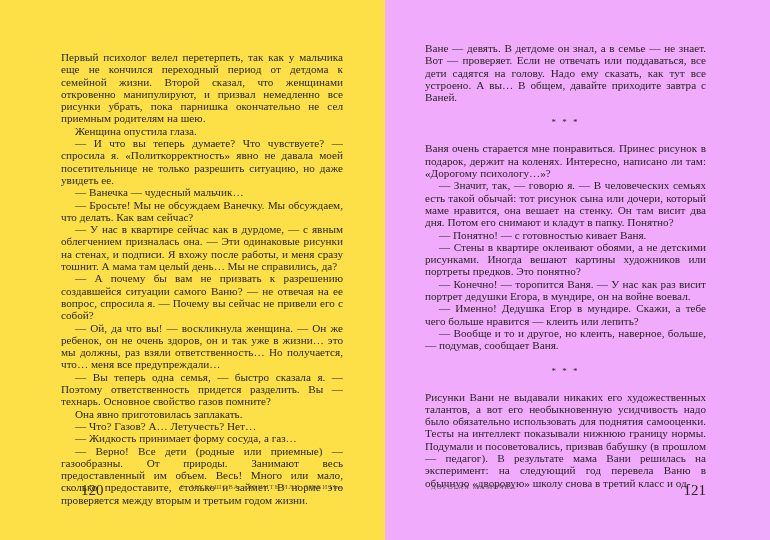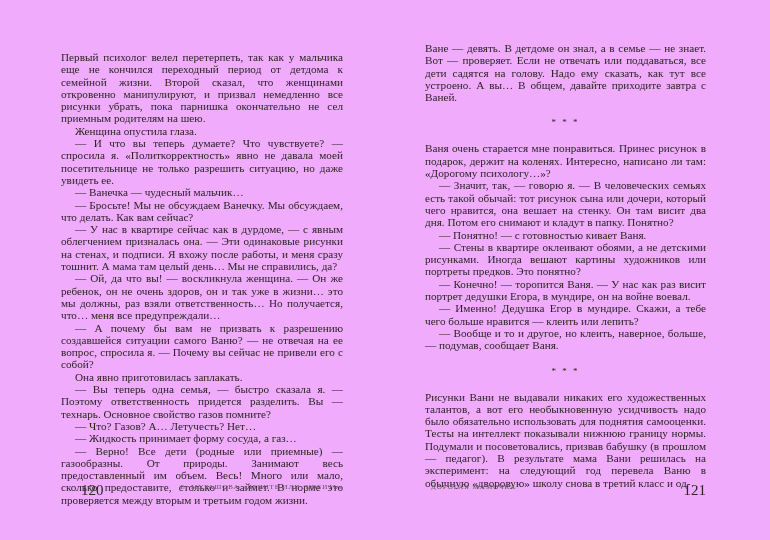--- a/index.html
+++ b/index.html
@@ -7,21 +7,21 @@
     width: 770px; height: 540px; overflow: hidden;
     background: #ffffff;
     font-family: "DejaVu Serif", "Liberation Serif", serif;
     color: #2a2622;
     position: relative;
   }
   .spread { position: absolute; inset: 0; }
   .page {
     position: absolute; top: 0; height: 540px;
   }
-  .page.left { left: 0; width: 385px; background: #f0abfc; }
+  .page.left { left: 0; width: 385px; background: #fde047; }
   .page.right { left: 385px; width: 385px; background: #f0abfc; }
   .text {
     position: absolute;
     font-family: "Liberation Serif", serif;
     font-size: 11.2px;
     line-height: 12.3px;
     text-align: justify;
     hyphens: manual;
   }
   .page.left .text { left: 61px; top: 51px; width: 282px; }
@@ -59,38 +59,38 @@
   <div class="gutter"></div>
 
   <div class="page left">
     <div class="text">
       <p class="noindent">Первый психолог велел перетерпеть, так как у мальчика еще не кончился переходный период от детдома к семейной жизни. Второй сказал, что женщинами откровенно манипулируют, и призвал немедленно все рисунки убрать, пока парнишка окончательно не сел приемным родителям на шею.</p>
       <p>Женщина опустила глаза.</p>
       <p>— И что вы теперь думаете? Что чувствуете? — спросила я. «Политкорректность» явно не давала моей посетительнице не только разрешить ситуацию, но даже увидеть ее.</p>
       <p>— Ванечка — чудесный мальчик…</p>
       <p>— Бросьте! Мы не обсуждаем Ванечку. Мы обсуждаем, что делать. Как вам сейчас?</p>
       <p>— У нас в квартире сейчас как в дурдоме, — с явным облегчением призналась она. — Эти одинаковые рисунки на стенах, и подписи. Я вхожу после работы, и меня сразу тошнит. А мама там целый день… Мы не справились, да?</p>
+      <p>— А почему бы вам не призвать к разрешению создавшейся ситуации самого Ваню? — не отвечая на ее вопрос, спросила я. — Почему вы сейчас не привели его с собой?</p>
       <p>— Ой, да что вы! — воскликнула женщина. — Он же ребенок, он не очень здоров, он и так уже в жизни… это мы должны, раз взяли ответственность… Но получается, что… меня все предупреждали…</p>
-      <p>— А почему бы вам не призвать к разрешению создавшейся ситуации самого Ваню? — не отвечая на ее вопрос, спросила я. — Почему вы сейчас не привели его с собой?</p>
+      <p>— Вы теперь одна семья, — быстро сказала я. — Поэтому ответственность придется разделить. Вы — технарь. Основное свойство газов помните?</p>
       <p>Она явно приготовилась заплакать.</p>
-      <p>— Вы теперь одна семья, — быстро сказала я. — Поэтому ответственность придется разделить. Вы — технарь. Основное свойство газов помните?</p>
       <p>— Что? Газов? А… Летучесть? Нет…</p>
       <p>— Жидкость принимает форму сосуда, а газ…</p>
       <p>— Верно! Все дети (родные или приемные) — газообразны. От природы. Занимают весь предоставленный им объем. Весь! Много или мало, сколько предоставите, столько и займет. В норме это проверяется между вторым и третьим годом жизни.</p>
     </div>
     <div class="folio">120</div>
     <div class="running-head">Е. Мурашова «Лечить или любить»</div>
   </div>
 
   <div class="page right">
     <div class="text">
       <p class="noindent">Ване — девять. В детдоме он знал, а в семье — не знает. Вот — проверяет. Если не отвечать или поддаваться, все дети садятся на голову. Надо ему сказать, как тут все устроено. А вы… В общем, давайте приходите завтра с Ваней.</p>
       <div class="stars">* * *</div>
       <p class="noindent">Ваня очень старается мне понравиться. Принес рисунок в подарок, держит на коленях. Интересно, написано ли там: «Дорогому психологу…»?</p>
-      <p>— Значит, так, — говорю я. — В человеческих семьях есть такой обычай: тот рисунок сына или дочери, который чего нравится, она вешает на стенку. Он там висит два дня. Потом его снимают и кладут в папку. Понятно?</p>
+      <p>— Значит, так, — говорю я. — В человеческих семьях есть такой обычай: тот рисунок сына или дочери, который маме нравится, она вешает на стенку. Он там висит два дня. Потом его снимают и кладут в папку. Понятно?</p>
       <p>— Понятно! — с готовностью кивает Ваня.</p>
       <p>— Стены в квартире оклеивают обоями, а не детскими рисунками. Иногда вешают картины художников или портреты предков. Это понятно?</p>
       <p>— Конечно! — торопится Ваня. — У нас как раз висит портрет дедушки Егора, в мундире, он на войне воевал.</p>
       <p>— Именно! Дедушка Егор в мундире. Скажи, а тебе чего больше нравится — клеить или лепить?</p>
       <p>— Вообще и то и другое, но клеить, наверное, больше, — подумав, сообщает Ваня.</p>
       <div class="stars">* * *</div>
       <p class="noindent">Рисунки Вани не выдавали никаких его художественных талантов, а вот его необыкновенную усидчивость надо было обязательно использовать для поднятия самооценки. Тесты на интеллект показывали нижнюю границу нормы. Подумали и посоветовались, призвав бабушку (в прошлом — педагог). В результате мама Вани решилась на эксперимент: на следующий год перевела Ваню в обычную «дворовую» школу снова в третий класс и од-</p>
     </div>
     <div class="running-head">Дорогая мамочка</div>
     <div class="folio">121</div>

